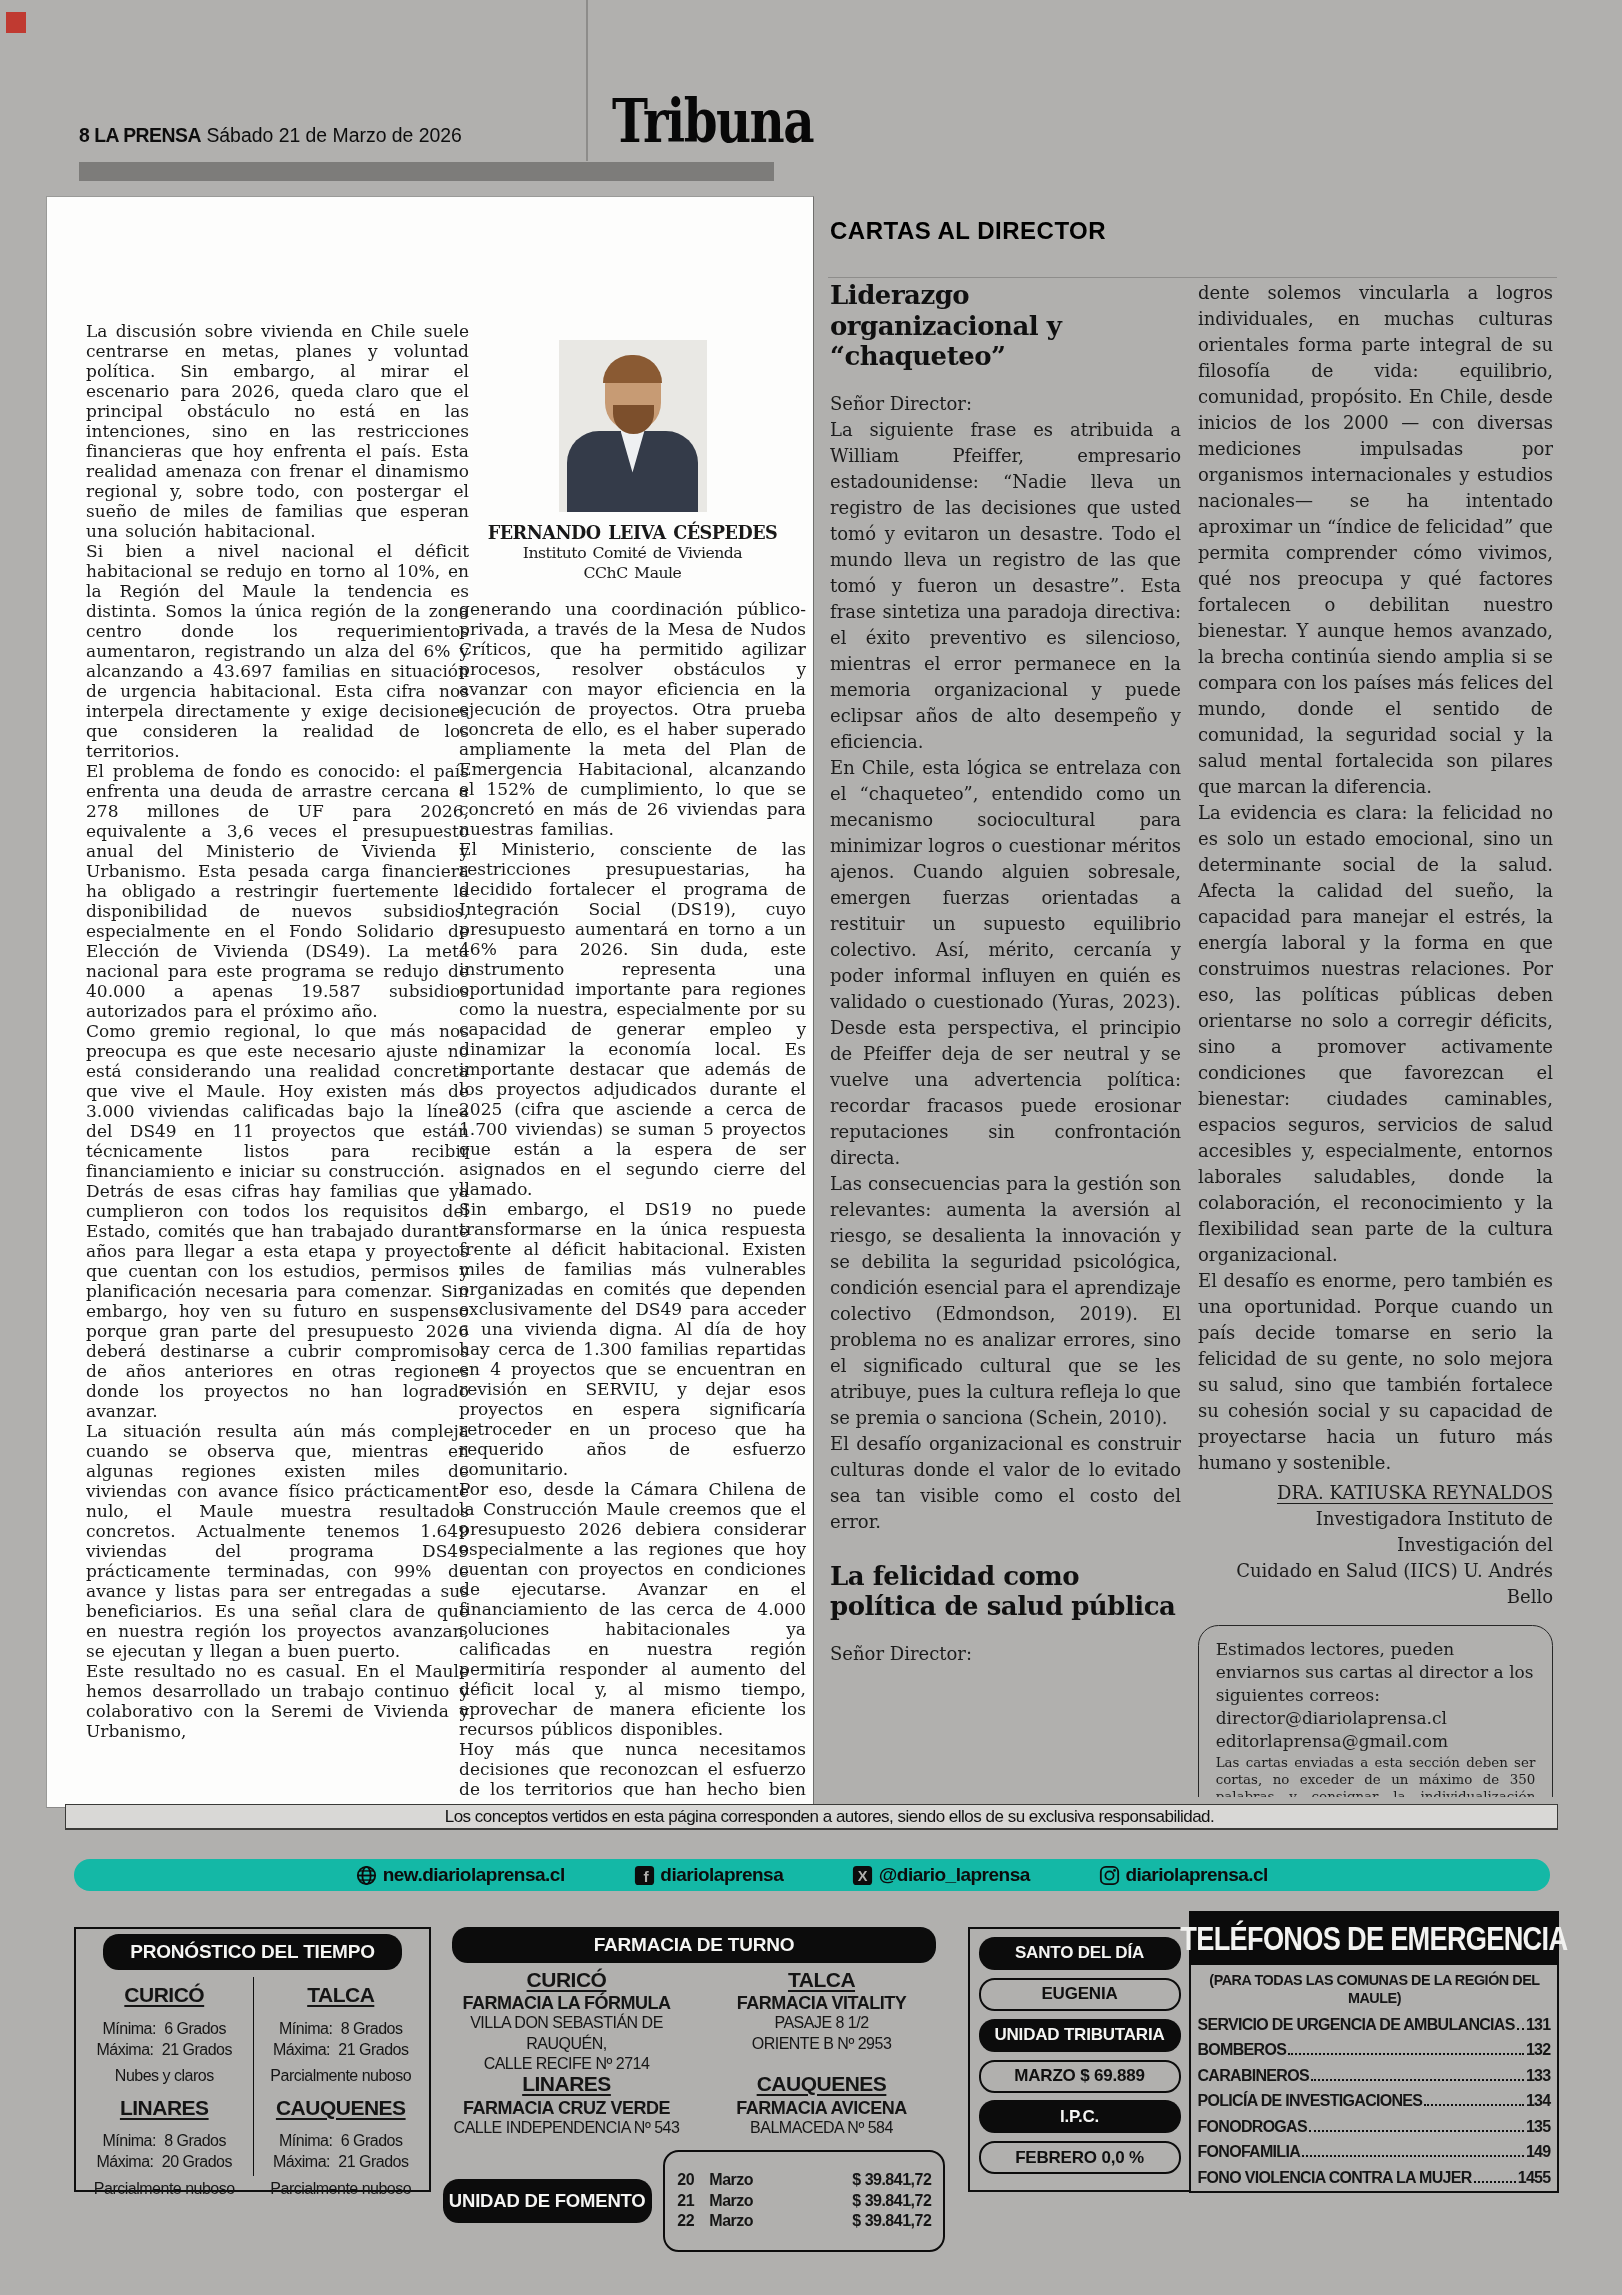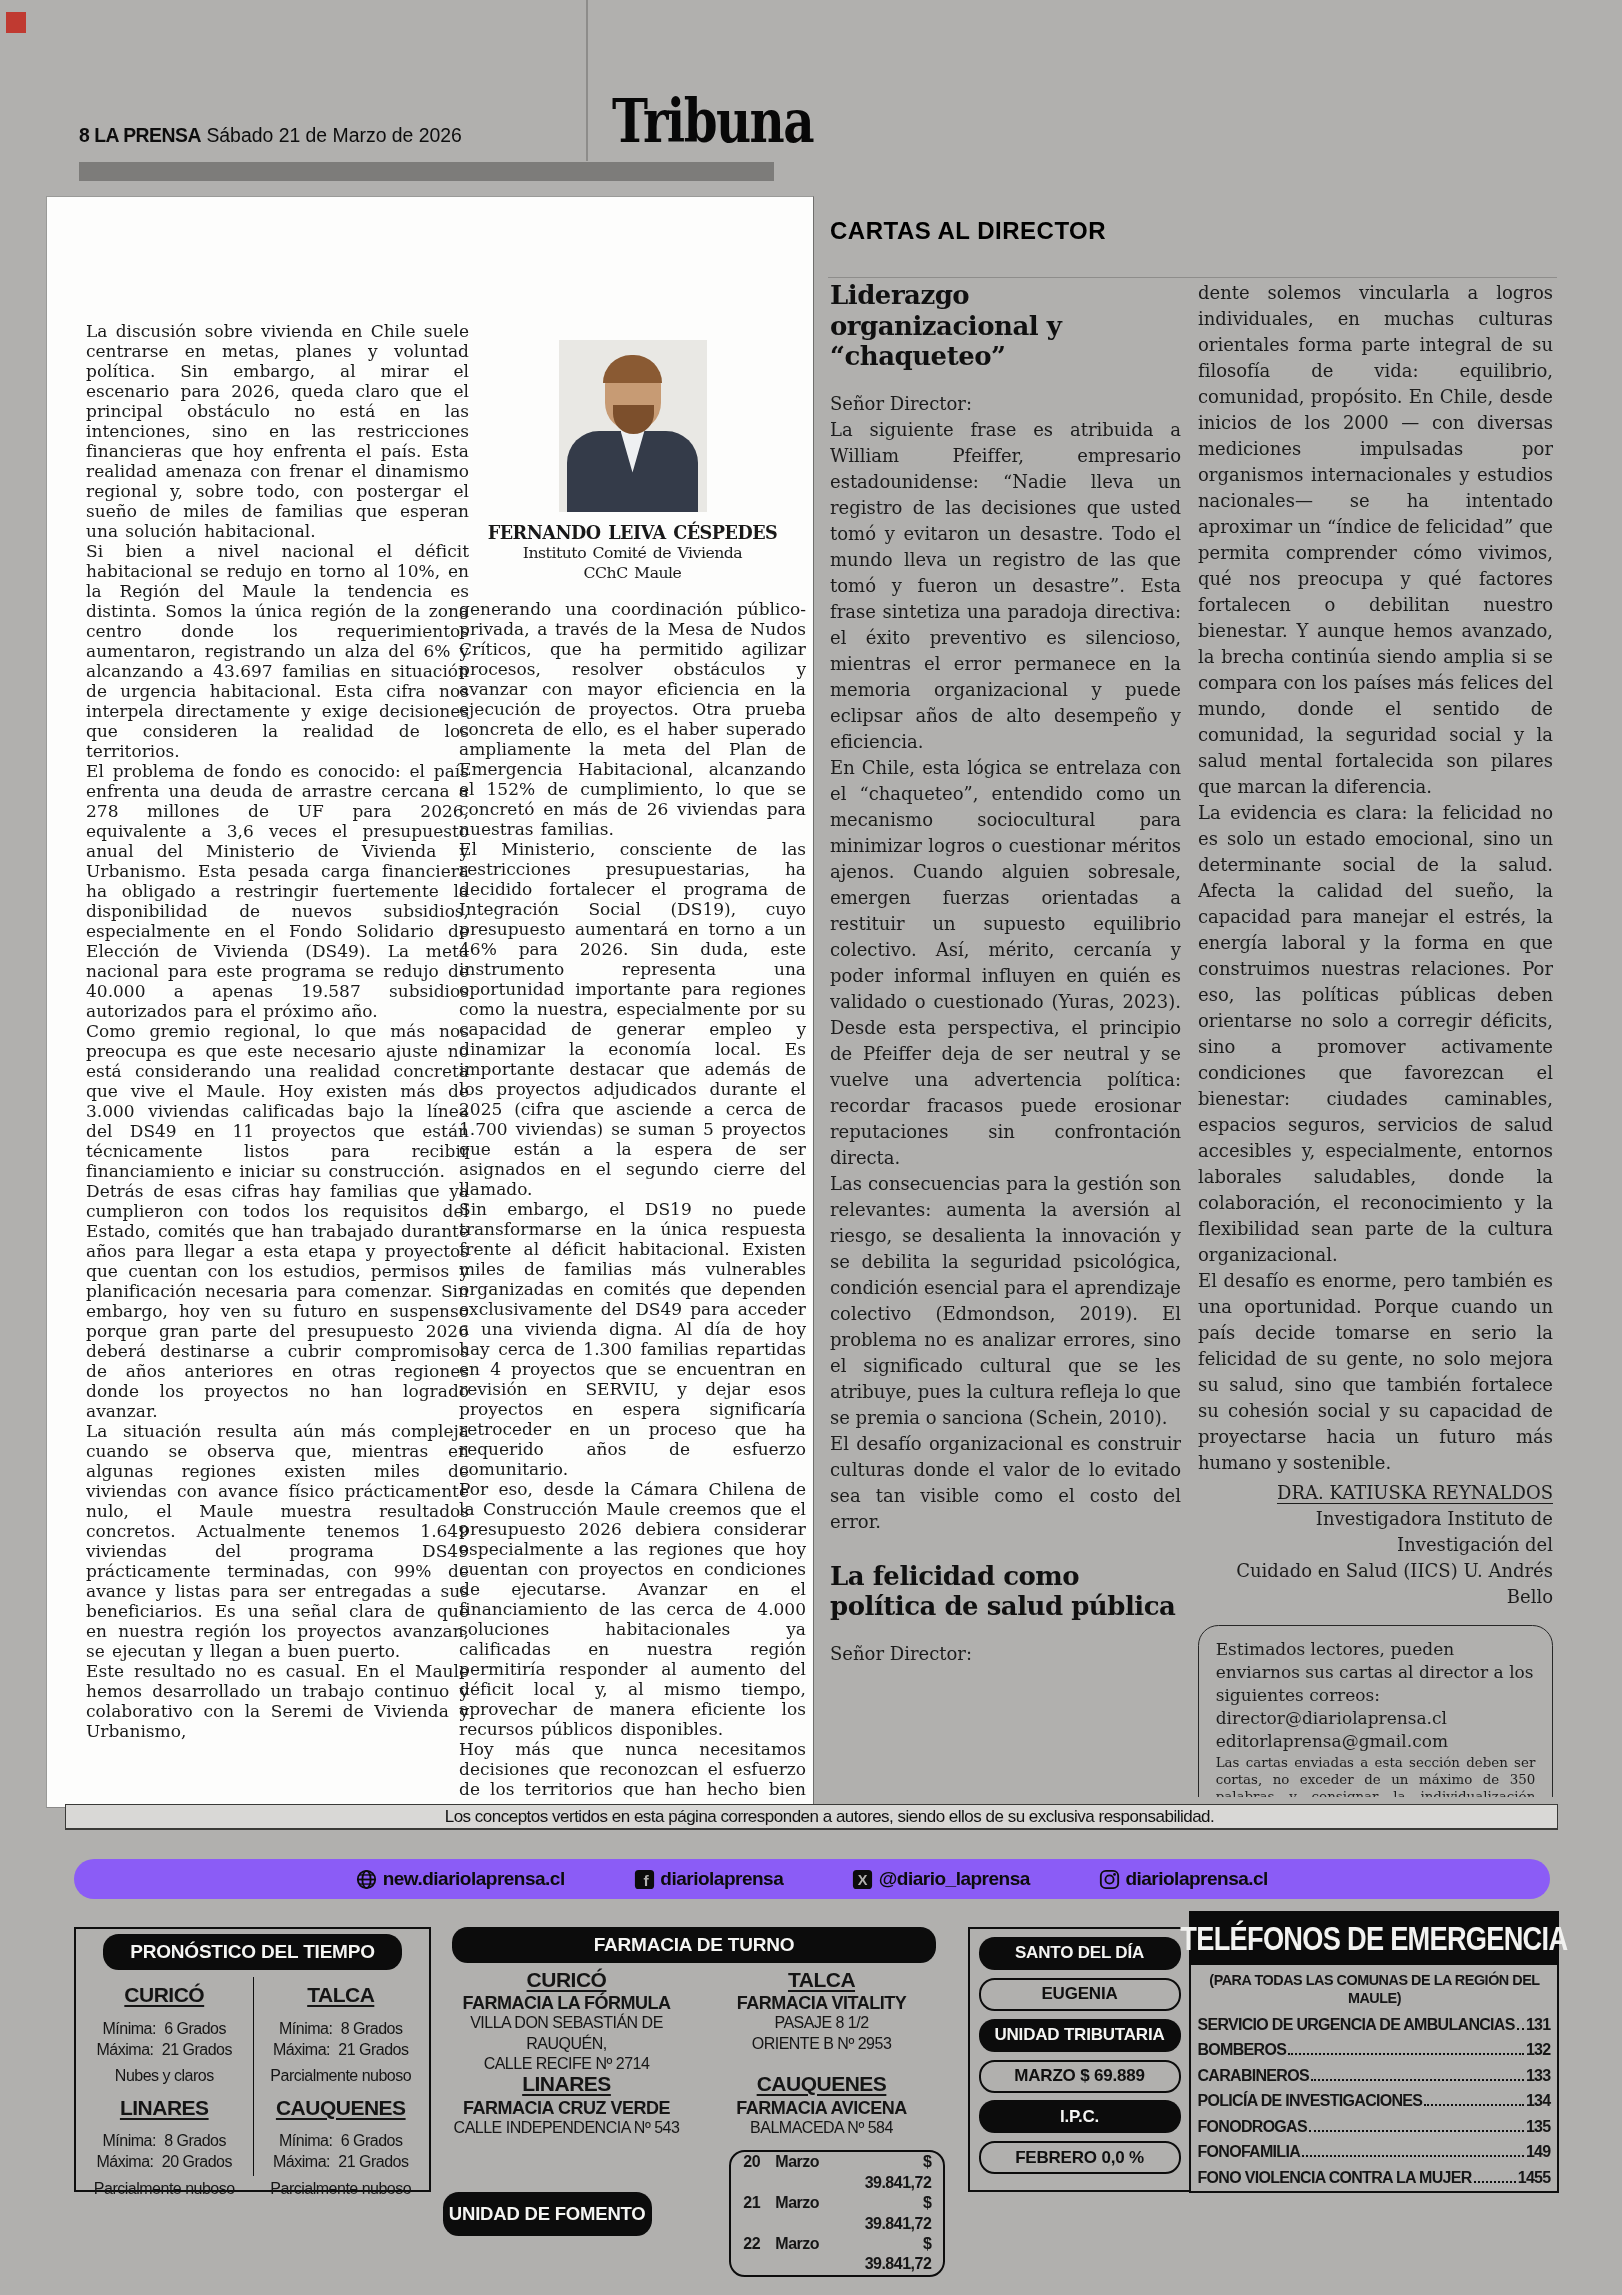--- a/index.html
+++ b/index.html
@@ -55,21 +55,21 @@
   .sig-name{text-decoration:underline;text-underline-offset:4.2px;text-decoration-thickness:1.4px;}
   .notice-box{margin-top:15.7px;border:1.9px solid #262626;border-radius:20.4px;padding:12px 16.7px 14px;}
   .notice-box .ni{font-size:17px;line-height:23px;text-align:left;}
   .notice-box .nr{font-size:13.4px;line-height:16.7px;text-align:justify;margin-top:1.9px;}
 
   
   .disclaimer{position:absolute;left:65px;top:1804px;width:1493px;height:26px;background:#d9d8d6;
               border:1.4px solid #3a3a38;border-bottom-width:2.8px;box-sizing:border-box;
               display:flex;align-items:center;justify-content:center;
               font-size:17px;color:#111;letter-spacing:-0.5px;padding-left:36px;}
-  .socialbar{position:absolute;left:74px;top:1859px;width:1476px;height:40px;background:#8b5cf6;
+  .socialbar{position:absolute;left:74px;top:1859px;width:1476px;height:32px;background:#14b8a6;
              border-radius:20.4px;display:flex;align-items:center;justify-content:center;gap:69px;}
   .soc{display:flex;align-items:center;gap:5.6px;font-weight:bold;font-size:19px;color:#0c0c0c;letter-spacing:-0.5px;}
   .soc svg{display:block;}
 
   
   .bbox{position:absolute;border:2.8px solid #0e0e0e;box-sizing:border-box;}
   .pill{border-radius:15.7px;text-align:center;font-weight:bold;box-sizing:border-box;
         display:flex;align-items:center;justify-content:center;letter-spacing:-0.2px;}
   .pill.dark{background:#0c0c0c;color:#f5f5f3;}
   .pill.light{border:2.3px solid #0c0c0c;color:#101010;background:transparent;}
@@ -87,21 +87,21 @@
   .pharm{left:439px;top:1927px;width:510px;height:265px;border:none;}
   .ph-head{width:484px;height:36px;margin:0 auto;font-size:19px;}
   .pgrid{display:grid;grid-template-columns:1fr 1fr;margin-top:6.5px;}
   .pcell{text-align:center;letter-spacing:-0.5px;line-height:20.4px;}
   .pcity{font-weight:bold;font-size:21px;text-decoration:underline;text-underline-offset:3.2px;
          text-decoration-thickness:1.9px;margin-bottom:2.8px;}
   .pname{font-weight:bold;font-size:18px;}
   .paddr{font-size:16px;font-weight:500;}
   .pbottom{display:flex;justify-content:space-between;align-items:center;margin-top:12px;padding:0 3.7px;}
   .uf-pill{width:209px;height:44px;font-size:18.5px;}
-  .uf-table{width:216px;border:2.3px solid #0c0c0c;border-radius:15.7px;padding:0 12px;box-sizing:border-box;}
+  .uf-table{width:282px;border:2.3px solid #0c0c0c;border-radius:15.7px;padding:18px 12px;box-sizing:border-box;}
   .ufrow{display:flex;font-weight:bold;font-size:16px;line-height:20.4px;letter-spacing:-0.5px;}
   .ufrow .d{width:32px;}
   .ufrow .m{width:88px;}
   .ufrow .v{flex:1;text-align:right;}
 
   .santo{left:968px;top:1927px;width:223px;height:265px;}
   .santo .pill{width:202px;height:33px;margin:7.9px auto 0;font-size:17px;}
 
   .phones{left:1189px;top:1911px;width:370px;height:281px;border:none;}
   .ph-title{height:54px;background:#0b0b0b;display:flex;align-items:center;justify-content:center;}

